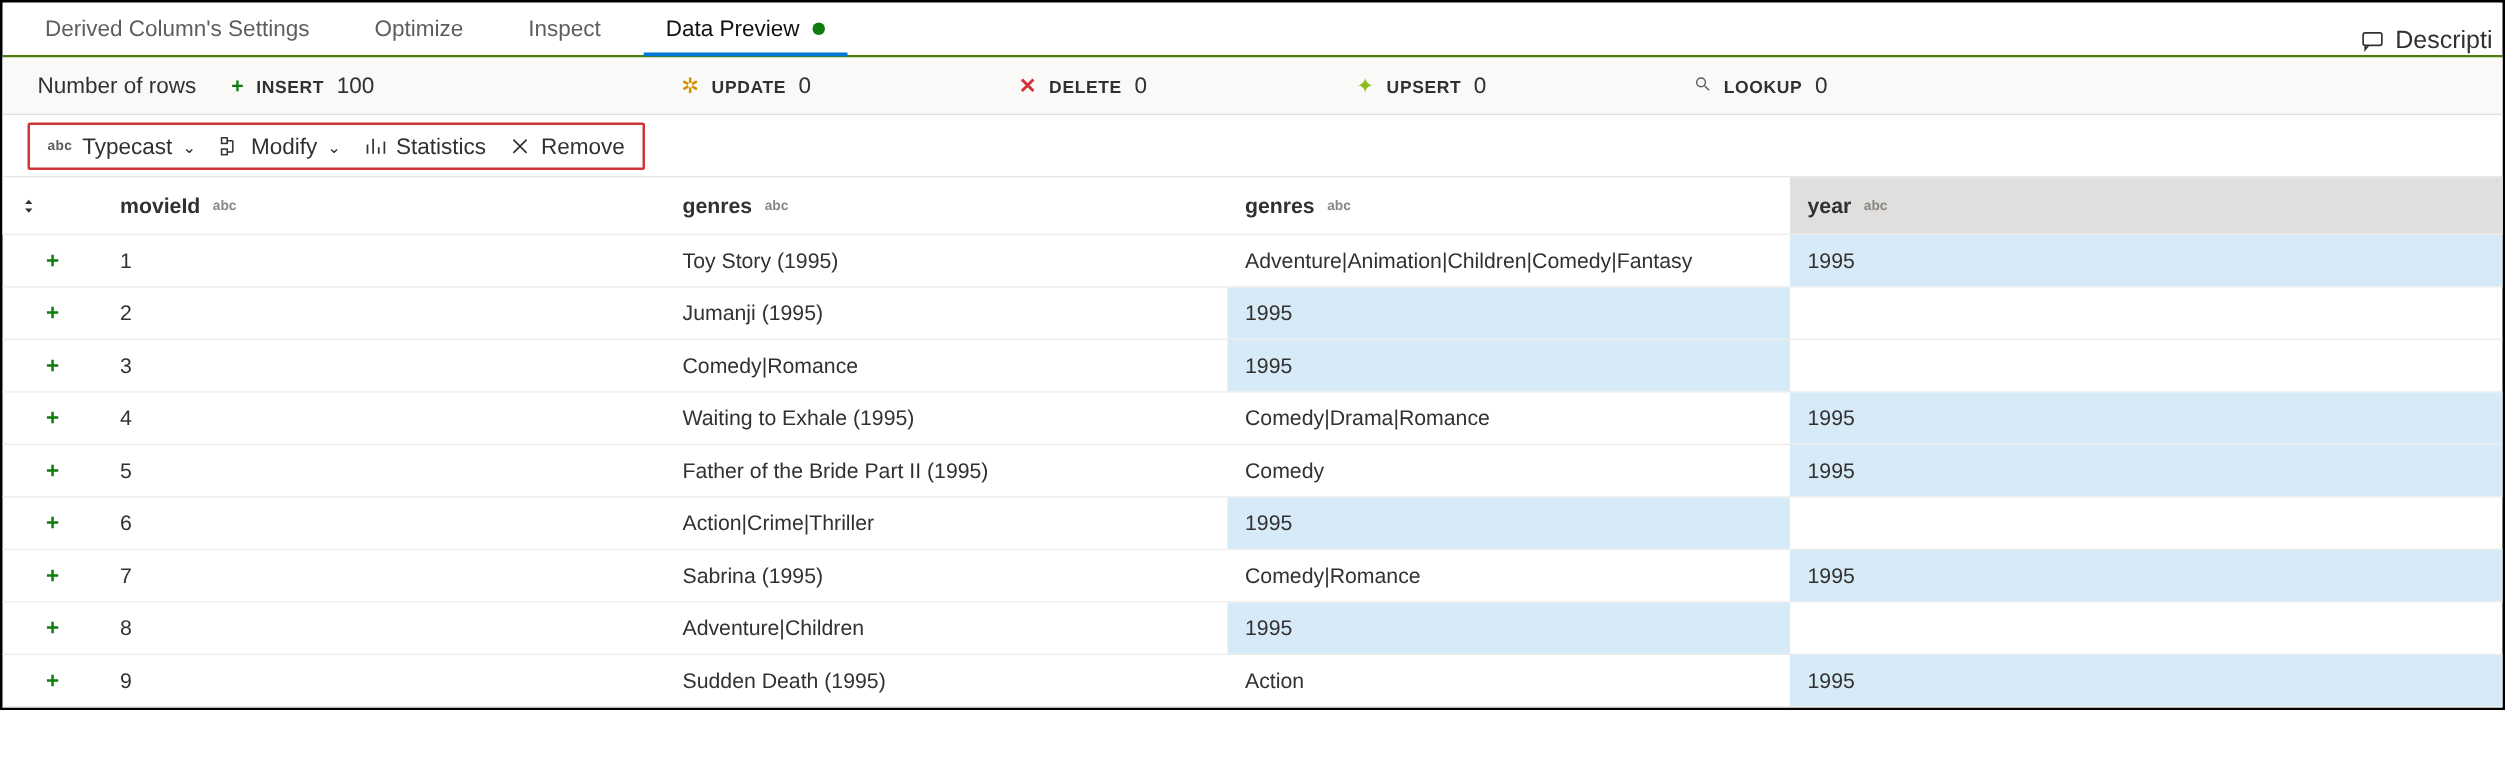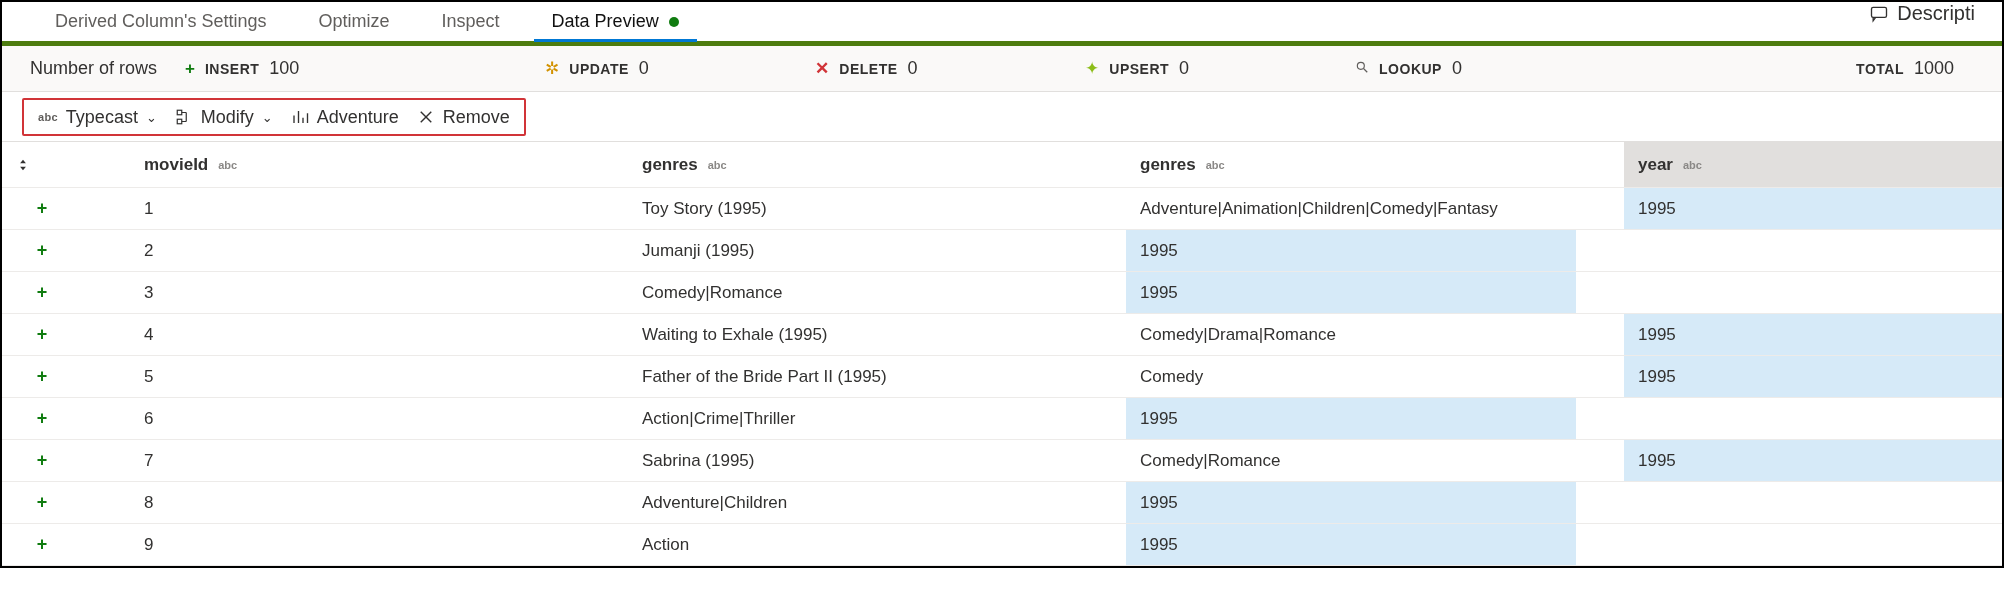--- a/index.html
+++ b/index.html
@@ -8,24 +8,24 @@
     font-size: 17px;
     color: #323130;
     background: #fff;
     width: 2004px;
   }
   .frame { border: 2px solid #000; }
 
   
   .tabs {
     display: flex;
-    align-items: flex-start;
+    align-items: flex-end;
     height: 44px;
-    border-bottom: 5px solid #4d7c0f;
-    padding: 0 27px;
+    border-bottom: 2px solid #4d7c0f;
+    padding: 0 8px;
   }
   .tab {
     padding: 0 26px;
     height: 100%;
     display: flex;
     align-items: center;
     color: #605e5c;
     cursor: pointer;
     font-size: 18px;
     position: relative;
@@ -107,21 +107,20 @@
 
   
   .table { width: 100%; }
   .thead, .trow {
     display: grid;
     grid-template-columns: 80px 450px 450px 450px 1fr;
     align-items: center;
     border-bottom: 1px solid #edebe9;
     min-height: 42px;
     font-size: 17px;
-    gap: 48px;
   }
   .thead {
     background: #fff;
     font-weight: 600;
     color: #323130;
     height: 46px;
   }
   .thead .hcell.highlight { background: #e1dfdd; }
   .trow .dcell.highlight { background: #d6eaf8; }
   .hcell, .dcell {
@@ -200,24 +199,20 @@
     <div class="slot slot5">
       <span class="stat-icon ic-lookup">
         <svg width="14" height="14" viewBox="0 0 24 24" fill="none" stroke="#605e5c" stroke-width="2">
             <circle cx="10" cy="10" r="6"></circle>
             <line x1="15" y1="15" x2="21" y2="21"></line>
           </svg>
       </span>
       <span class="stat-name">LOOKUP</span>
       <span class="stat-value">0</span>
     </div>
-    <div class="slot slot6">
-      <span class="stat-name total">TOTAL</span>
-      <span class="stat-value">1000</span>
-    </div>
   </div>
 
   <div class="toolbar-row">
     <div class="red-box">
       <div class="tbtn">
         <span class="abc-badge">abc</span>
         <span>Typecast</span>
         <span class="chev">⌄</span>
       </div>
       <div class="tbtn">
@@ -229,21 +224,21 @@
         <span>Modify</span>
         <span class="chev">⌄</span>
       </div>
       <div class="tbtn">
         <svg viewBox="0 0 24 24" fill="none" stroke="#323130" stroke-width="1.8">
             <line x1="4" y1="20" x2="4" y2="10"></line>
             <line x1="10" y1="20" x2="10" y2="4"></line>
             <line x1="16" y1="20" x2="16" y2="13"></line>
             <line x1="22" y1="20" x2="22" y2="7"></line>
           </svg>
-        <span>Adventure</span>
+        <span>Statistics</span>
       </div>
       <div class="tbtn">
         <svg viewBox="0 0 24 24" fill="none" stroke="#323130" stroke-width="1.8">
             <line x1="5" y1="5" x2="19" y2="19"></line>
             <line x1="19" y1="5" x2="5" y2="19"></line>
           </svg>
         <span>Remove</span>
       </div>
     </div>
   </div>
@@ -321,19 +316,20 @@
         </div>
         <div class="trow">
           <div class="dcell row-add">+</div>
           <div class="dcell">8</div>
           <div class="dcell">Adventure|Children</div>
           <div class="dcell highlight">1995</div>
         </div>
         <div class="trow">
           <div class="dcell row-add">+</div>
           <div class="dcell">9</div>
+          <div class="dcell">Sudden Death (1995)</div>
           <div class="dcell">Action</div>
           <div class="dcell highlight">1995</div>
         </div>
       </div>
   </div>
 
 </div>
 
 </body></html>

